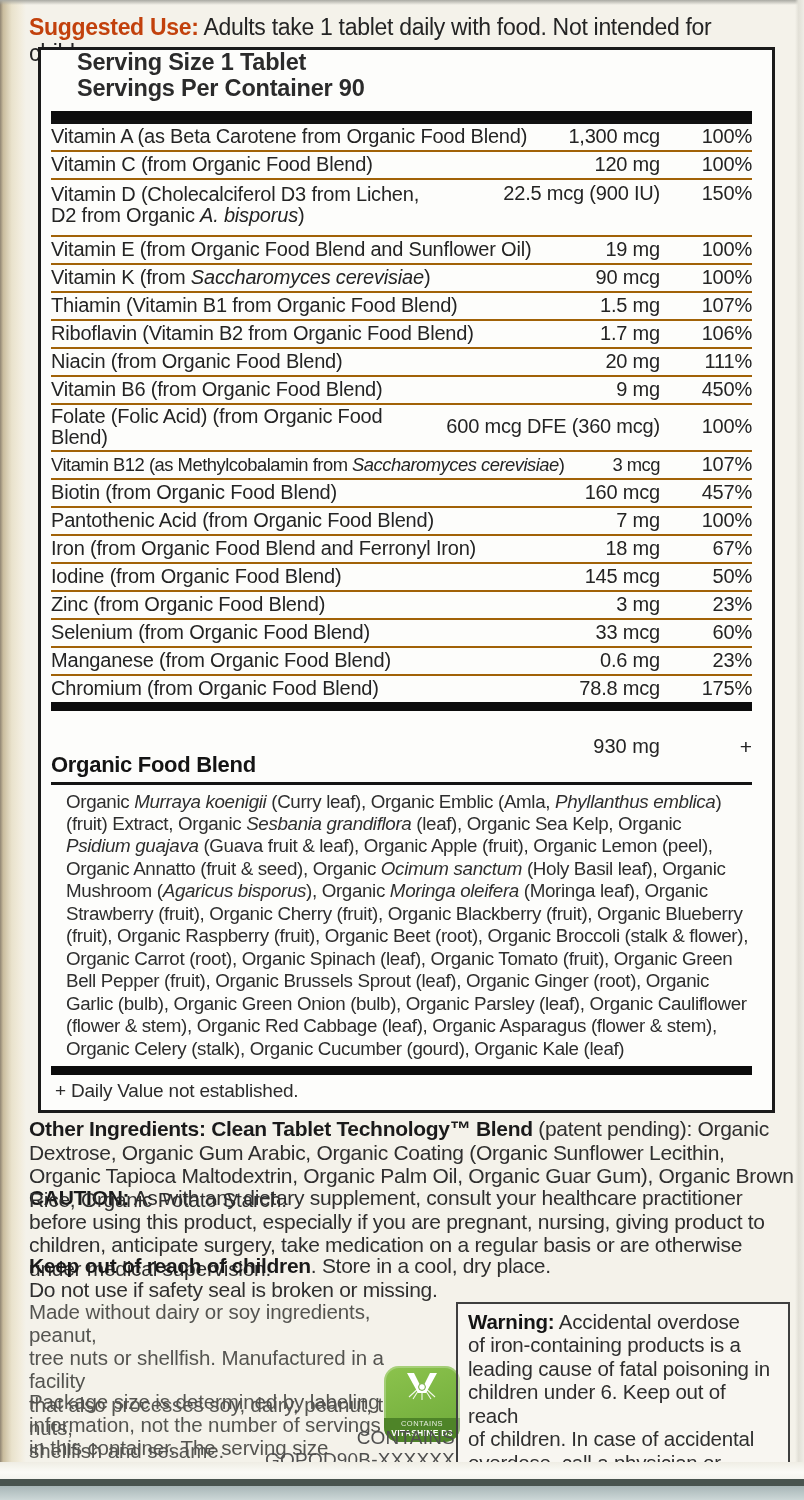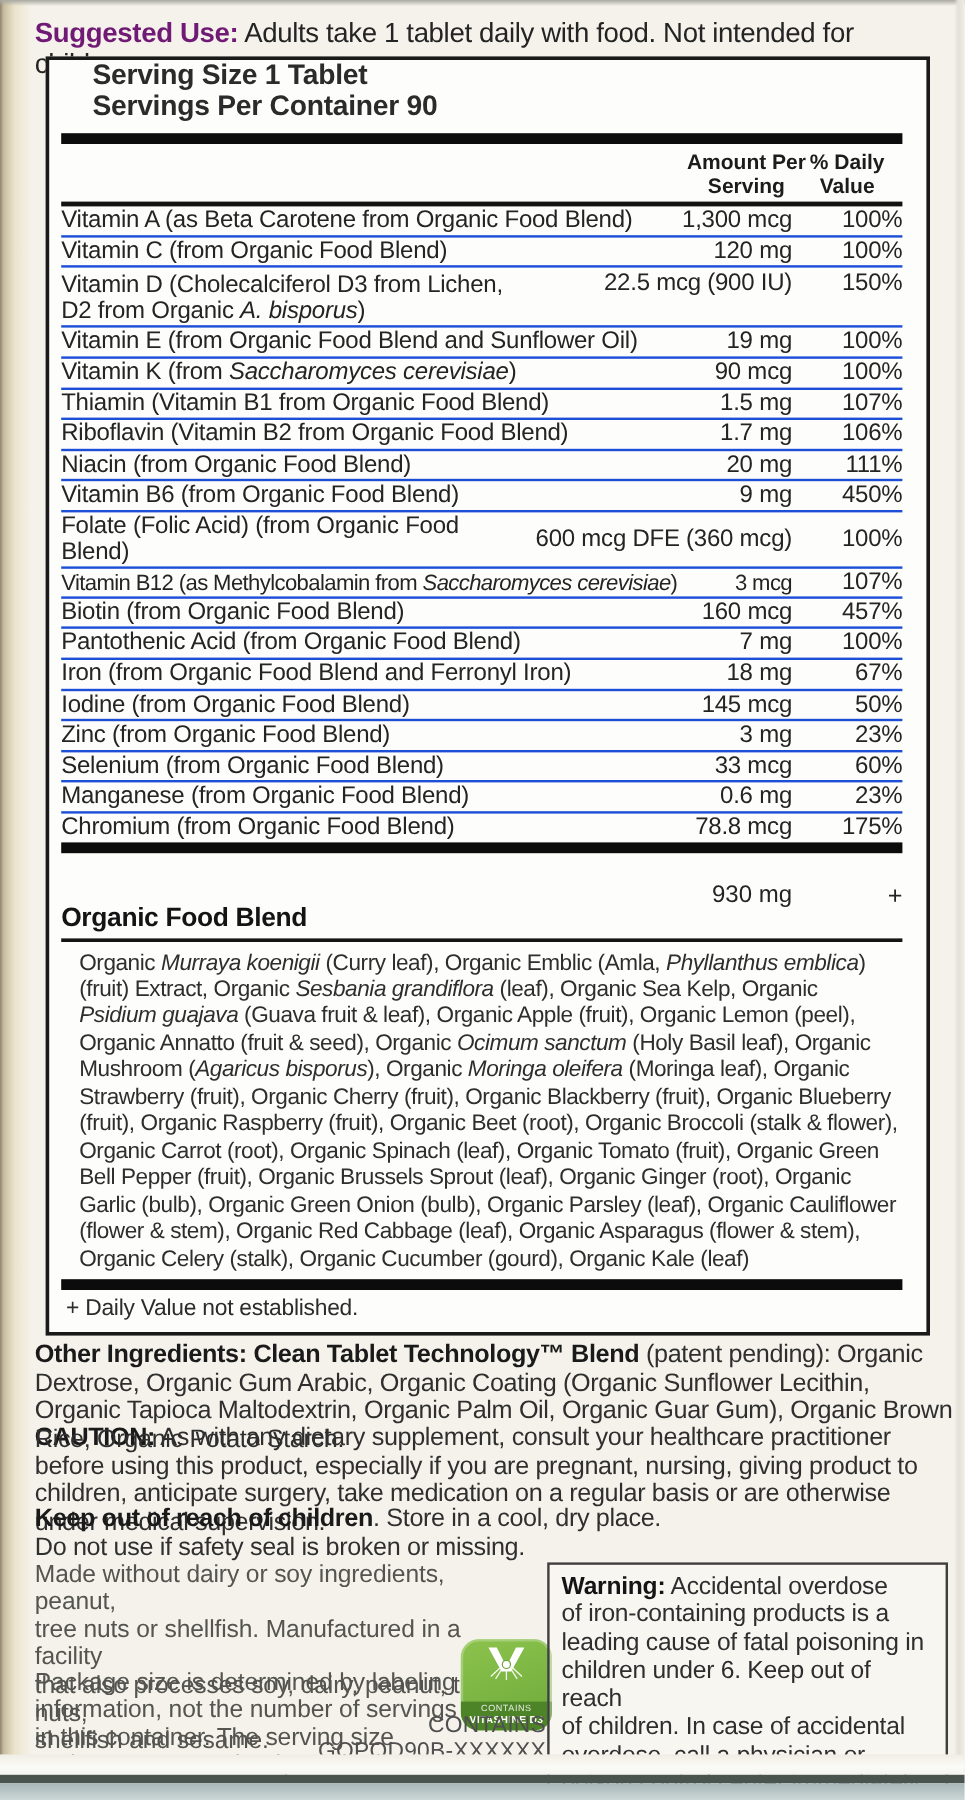--- a/index.html
+++ b/index.html
@@ -13,38 +13,38 @@
   .edge-right{position:absolute;right:0;top:0;width:9px;height:1478px;
     background:linear-gradient(270deg,#efede6,#e2e0d7 60%,rgba(226,224,215,0));}
   .edge-bottom-white{position:absolute;left:0;top:1462px;width:804px;height:17px;
     background:linear-gradient(180deg,#efede4,#fbfbf7 60%,#f4f4ef);}
   .edge-bottom-dark{position:absolute;left:0;top:1479px;width:804px;height:7px;background:#49544f;}
   .edge-bottom-table{position:absolute;left:0;top:1486px;width:804px;height:14px;
     background:linear-gradient(180deg,#a8b6b7,#ccd7d7);}
 
   .suggested{position:absolute;left:29px;top:14px;width:764px;font-size:23px;
     letter-spacing:-0.3px;color:#242424;line-height:1.15;}
-  .suggested b{font-weight:bold;color:#701a75;}
+  .suggested b{font-weight:bold;color:#c2410c;}
 
   .facts-box{position:absolute;left:38px;top:47px;width:737px;height:1066px;box-sizing:border-box;
     border:3px solid #1a1a1a;background:#fdfdfb;padding:0 20px 6px 10px;
     display:flex;flex-direction:column;}
   .sf-title{font-size:71px;font-weight:bold;letter-spacing:-2.5px;line-height:1.04;
     color:#1d1d1d;margin:3px 0 0 6px;flex:none;}
   .serving{margin:0 0 0 26px;font-size:23.5px;line-height:1.1;color:#2b2b2b;flex:none;letter-spacing:-0.2px;font-weight:bold;}
   .bar{height:9px;background:#0c0c0c;flex:none;}
   .bar.b1{margin-top:9px;}
   .hdr-row{display:flex;justify-content:flex-end;align-items:flex-end;
     padding:5px 0 3px;flex:none;}
   .hdr-cell{font-size:17.5px;font-weight:bold;color:#1c1c1c;line-height:1.15;
     text-align:center;white-space:nowrap;display:flex;flex-direction:column;align-items:center;}
   .hdr-amt{width:76px;}
   .hdr-dv{width:92px;}
   .rows{flex:1 1 auto;display:flex;flex-direction:column;min-height:0;}
-  .row{display:flex;align-items:center;flex:1 1 0;border-top:2px solid #1d4ed8;
+  .row{display:flex;align-items:center;flex:1 1 0;border-top:2px solid #a16207;
     font-size:20px;letter-spacing:-0.2px;color:#242424;line-height:1.08;}
   .row:first-child{border-top:4px solid #121212;}
   .row .name{flex:1 1 auto;padding:1px 8px 1px 0;}
   .row .amt{white-space:nowrap;text-align:right;flex:none;}
   .row .dv{width:92px;flex:none;text-align:right;white-space:nowrap;}
   .row.tall{flex:2 1 0;align-items:flex-start;padding-top:3px;}
   .row.compact{font-size:18.4px;letter-spacing:-0.5px;}
   .row.compact .dv{font-size:20px;letter-spacing:-0.2px;}
   .blend-row{display:flex;align-items:center;padding:5px 0 4px;flex:none;
     border-bottom:3px solid #141414;}
@@ -93,30 +93,20 @@
   <div class="edge-right"></div>
 
   <div class="suggested"><b>Suggested Use:</b><span> Adults take 1 tablet daily with food. Not intended for children.</span></div>
 
   <div class="facts-box">
     <div class="serving">
       <div>Serving Size 1 Tablet</div>
       <div>Servings Per Container 90</div>
     </div>
     <div class="bar b1"></div>
-    <div class="hdr-row">
-      <div class="hdr-cell hdr-amt">
-        <span>Amount Per</span>
-        <span>Serving</span>
-      </div>
-      <div class="hdr-cell hdr-dv">
-        <span>% Daily</span>
-        <span>Value</span>
-      </div>
-    </div>
     <div class="rows" id="rows">
         <div class="row">
           <span class="name"><span>Vitamin A (as Beta Carotene from Organic Food Blend)</span></span>
           <span class="amt">1,300 mcg</span>
           <span class="dv">100%</span>
         </div>
         <div class="row">
           <span class="name"><span>Vitamin C (from Organic Food Blend)</span></span>
           <span class="amt">120 mg</span>
           <span class="dv">100%</span>

